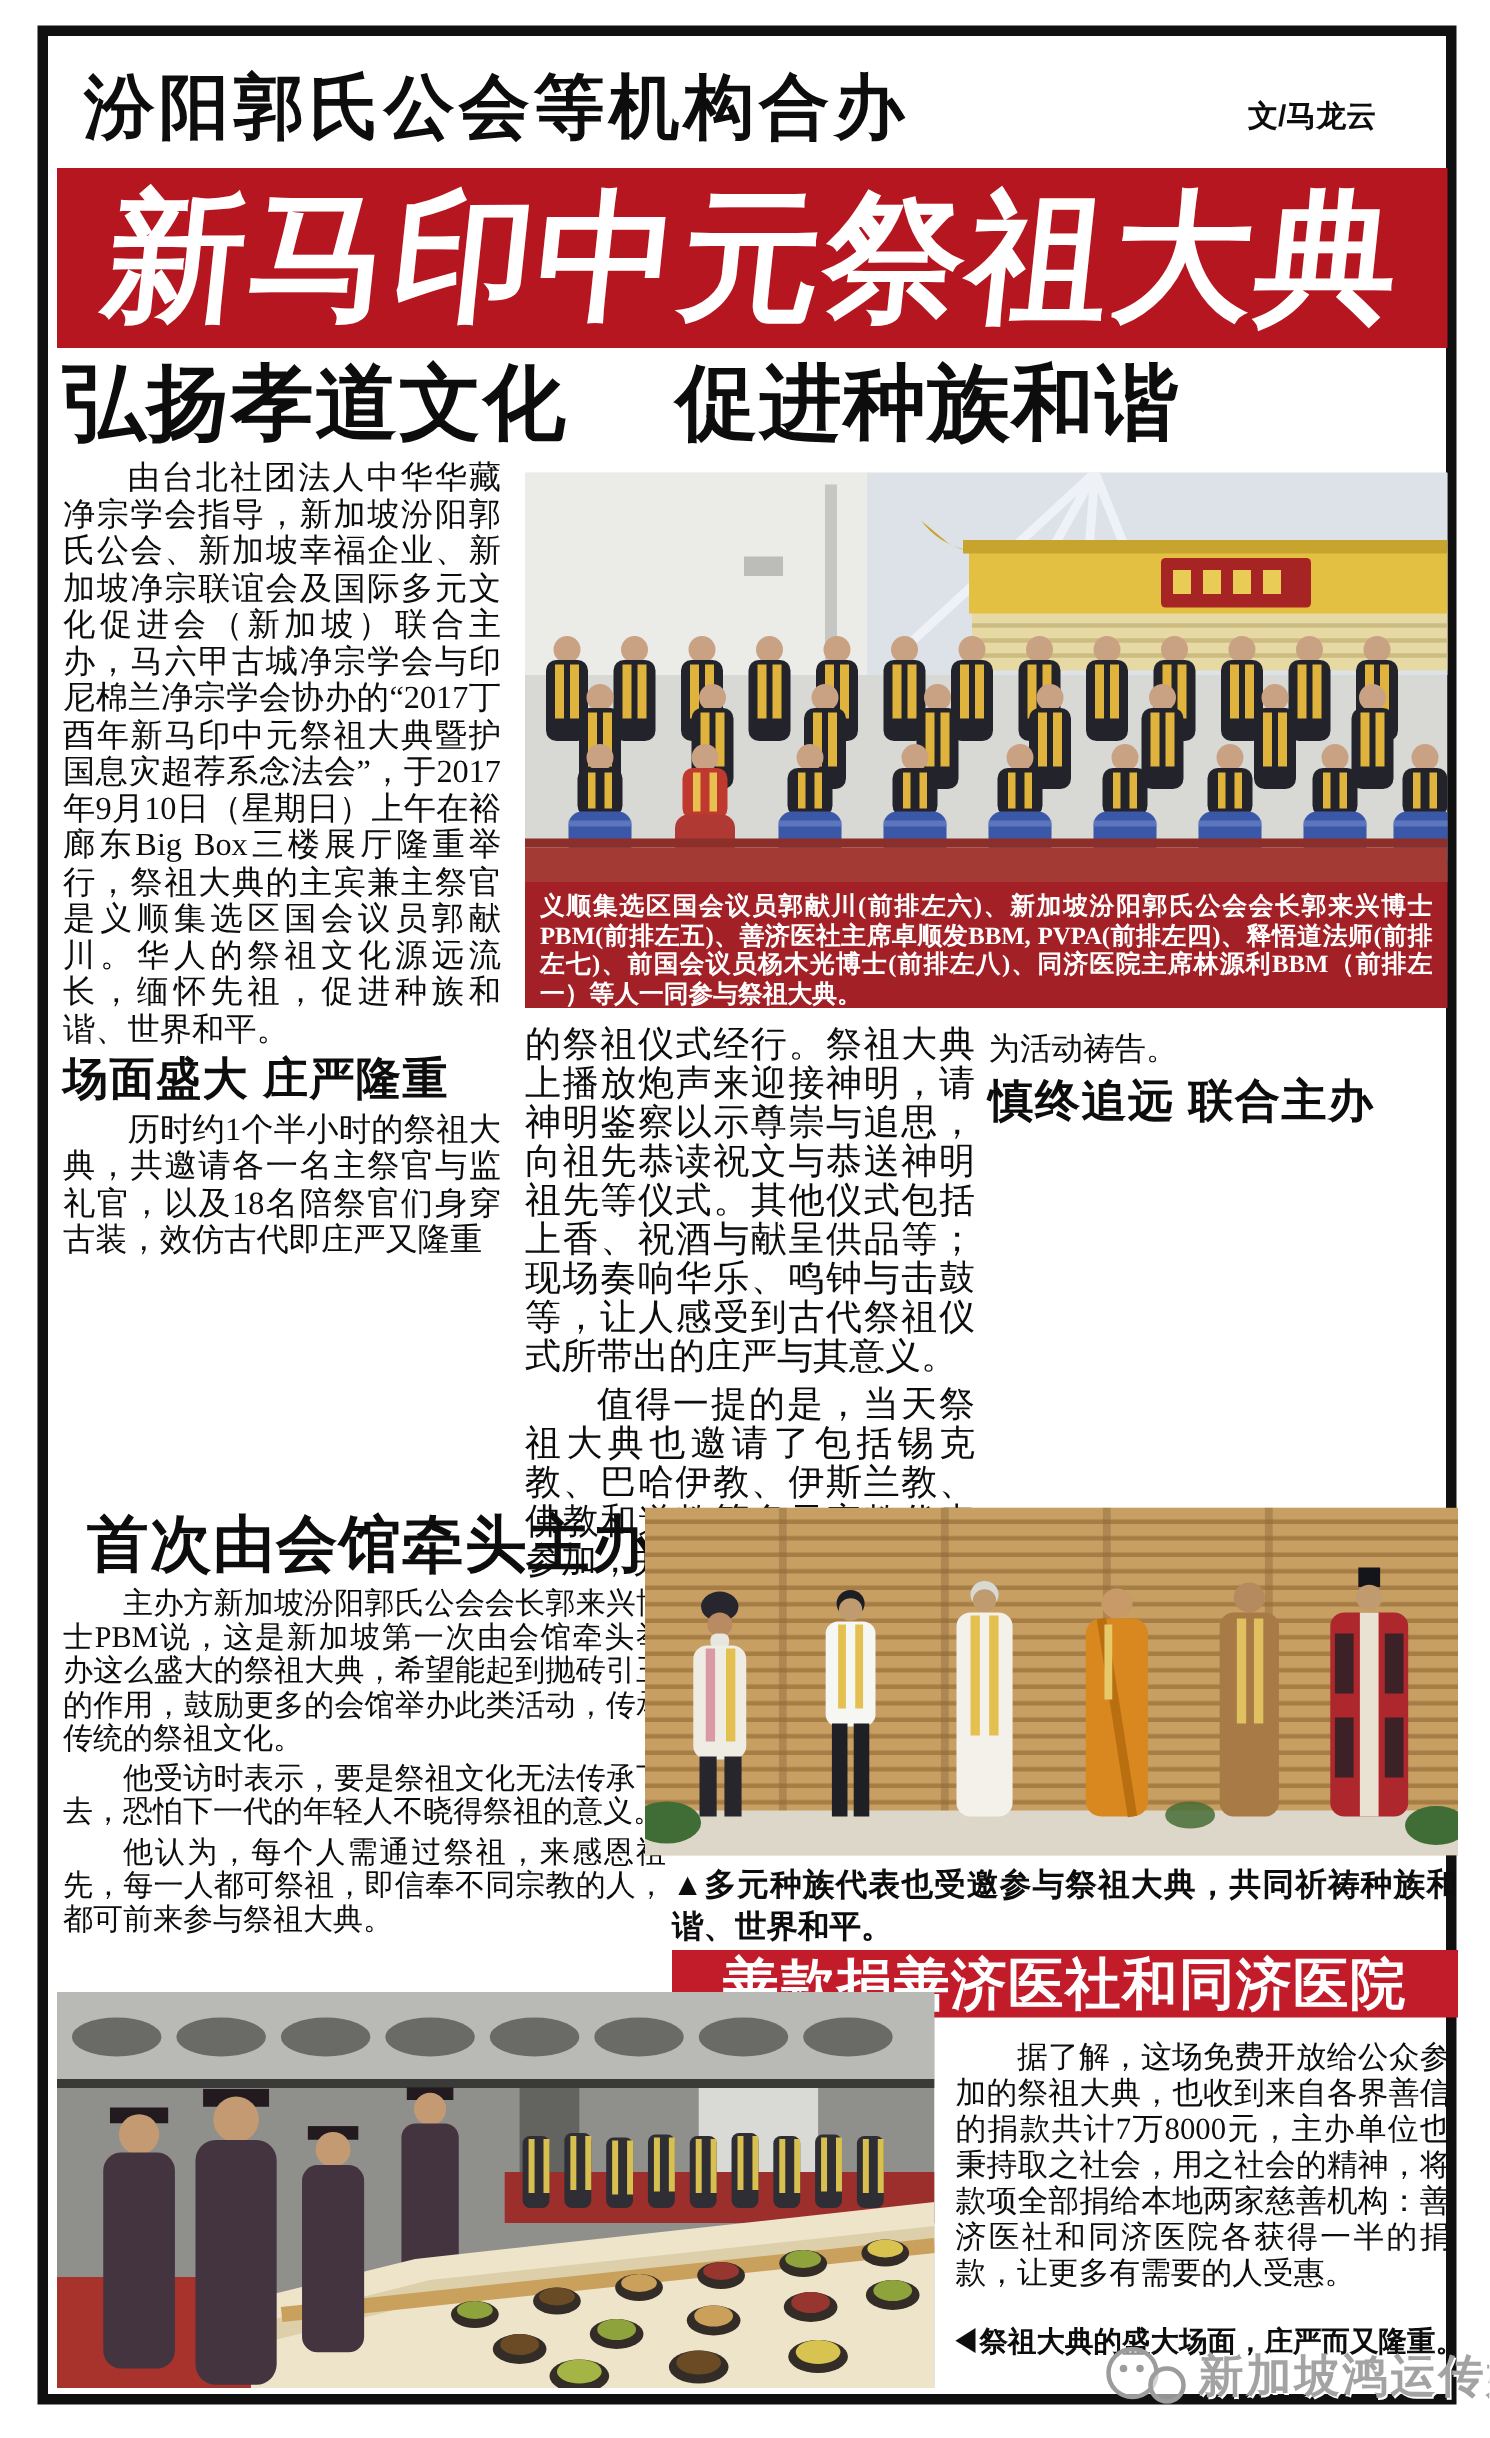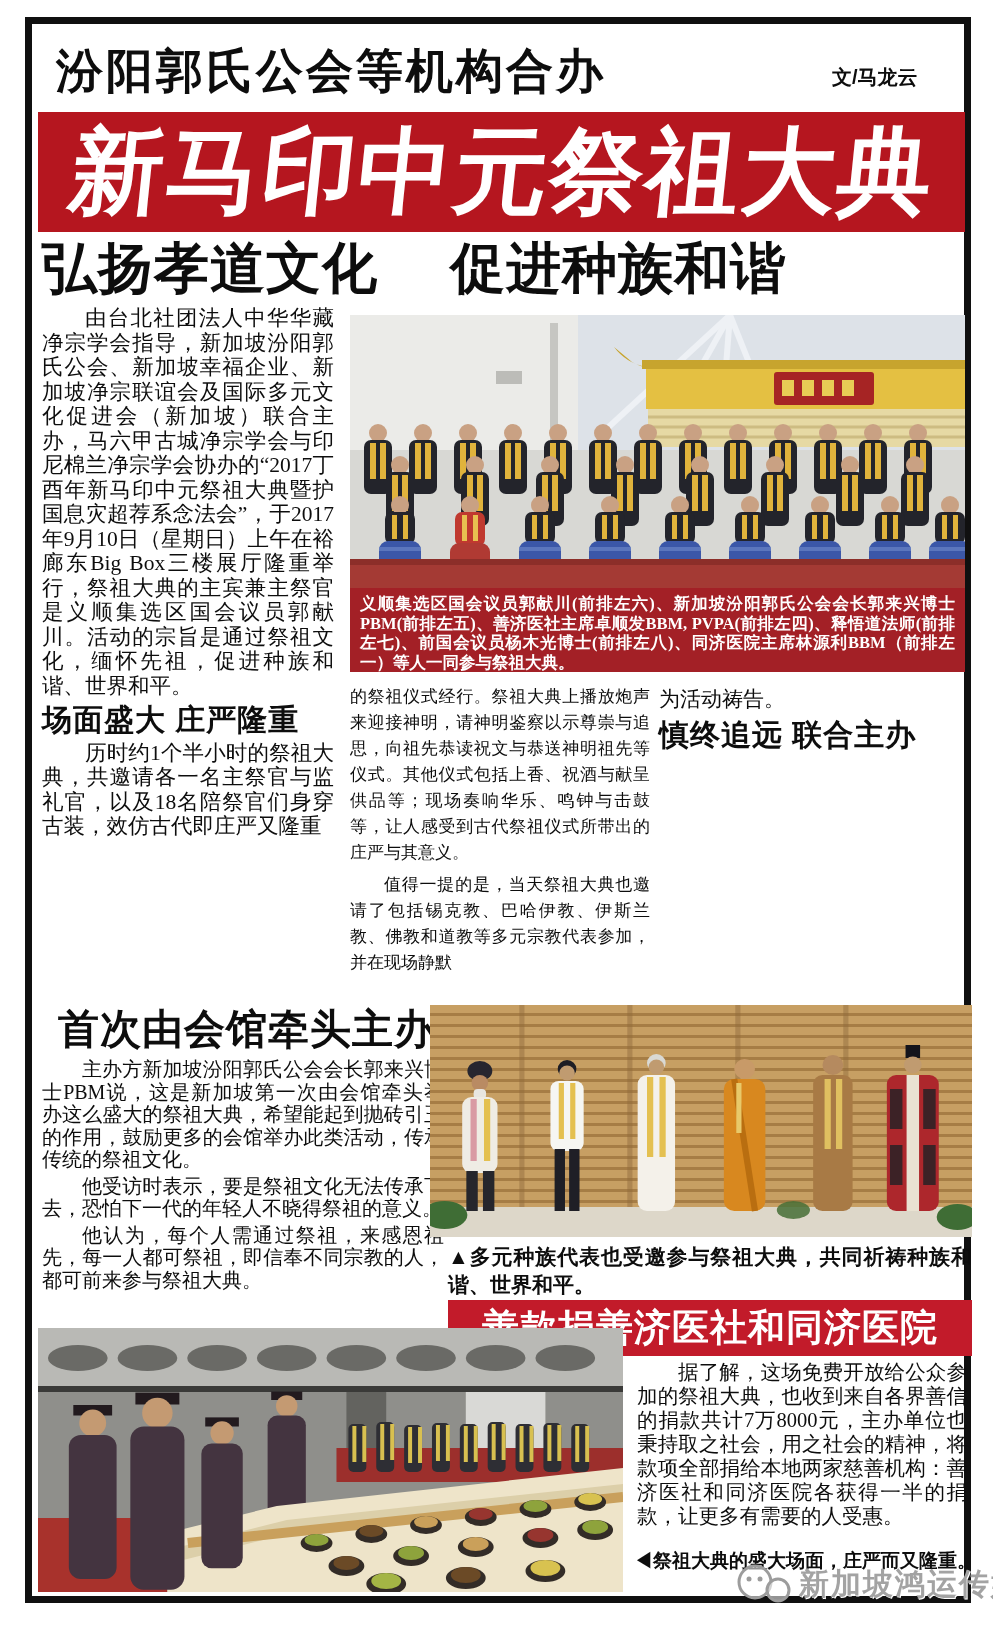--- a/index.html
+++ b/index.html
@@ -14,34 +14,34 @@
   .banner1 span{font-size:94px;font-weight:900;color:#ffffff;transform:skewX(-6deg);
                 letter-spacing:2px;white-space:nowrap;}
   .subhead{position:absolute;left:42px;top:232px;font-size:55px;font-weight:900;
            letter-spacing:1px;white-space:nowrap;}
   .bodytext{font-family:"Liberation Serif",serif;text-align:justify;}
   .bodytext p{margin:0 0 6px 0;}
   .indent{text-indent:2em;}
   .colhead{font-family:"Liberation Sans",sans-serif;font-size:30px;font-weight:900;
            letter-spacing:1px;margin:10px 0 8px 0;white-space:nowrap;}
   .col1{position:absolute;left:42px;top:306px;width:292px;font-size:21.5px;line-height:24.5px;}
-  .col2{position:absolute;left:350px;top:684px;width:300px;font-size:17px;line-height:26px;}
+  .col2{position:absolute;left:350px;top:684px;width:300px;font-size:24px;line-height:26px;}
   .col3{position:absolute;left:659px;top:686px;width:306px;font-size:21px;line-height:26px;}
   .photo{position:absolute;}
   .photo svg{display:block;width:100%;height:100%;}
   .cap1{position:absolute;left:350px;top:588px;width:615px;height:84px;background:#a32026;
         color:#fff;font-weight:700;font-size:16.5px;line-height:19.5px;
         padding:6px 10px;box-sizing:border-box;text-align:justify;overflow:hidden;}
   .sec2h{position:absolute;left:48px;top:1002px;width:388px;text-align:right;
          font-size:41px;font-weight:900;letter-spacing:1px;white-space:nowrap;}
   .sec2{position:absolute;left:42px;top:1058px;width:402px;font-size:20px;line-height:22.5px;}
   .sec2 p{margin:0 0 4px 0;}
   .cap2{position:absolute;left:448px;top:1243px;width:524px;font-size:21px;font-weight:700;
         line-height:28px;text-align:justify;}
-  .banner2{position:absolute;left:448px;top:1300px;width:524px;height:56px;background:#c21b2a;
+  .banner2{position:absolute;left:448px;top:1300px;width:524px;height:45px;background:#c21b2a;
            display:flex;align-items:center;justify-content:center;}
   .banner2 span{color:#fff;font-size:37px;font-weight:900;letter-spacing:1px;white-space:nowrap;}
   .sec3p{position:absolute;left:637px;top:1360px;width:330px;font-size:20.5px;line-height:24px;
          text-align:justify;text-indent:2em;font-family:"Liberation Serif",serif;}
   .cap3{position:absolute;left:628px;top:1548px;width:348px;font-size:19px;font-weight:900;
         white-space:nowrap;text-align:right;}
   .watermark{position:absolute;left:733px;top:1560px;display:flex;align-items:center;gap:4px;z-index:6;}
   .watermark .wm-text{font-size:30px;font-weight:700;color:#a3a3a3;letter-spacing:2px;
         text-shadow:1px 1px 0 #ffffff;white-space:nowrap;}
 </style>
@@ -54,21 +54,21 @@
   <div class="kicker">汾阳郭氏公会等机构合办</div>
   <div class="byline">文/马龙云</div>
 
   <div class="banner1">
     <span>新马印中元祭祖大典</span>
   </div>
 
   <div class="subhead">弘扬孝道文化　 促进种族和谐</div>
 
   <div class="col1 bodytext">
-    <p class="indent">由台北社团法人中华华藏净宗学会指导，新加坡汾阳郭氏公会、新加坡幸福企业、新加坡净宗联谊会及国际多元文化促进会（新加坡）联合主办，马六甲古城净宗学会与印尼棉兰净宗学会协办的“2017丁酉年新马印中元祭祖大典暨护国息灾超荐系念法会”，于2017年9月10日（星期日）上午在裕廊东Big Box三楼展厅隆重举行，祭祖大典的主宾兼主祭官是义顺集选区国会议员郭献川。活动的宗旨是通过祭祖文化，缅怀先祖，促进种族和谐、世界和平。</p>
+    <p class="indent">由台北社团法人中华华藏净宗学会指导，新加坡汾阳郭氏公会、新加坡幸福企业、新加坡净宗联谊会及国际多元文化促进会（新加坡）联合主办，马六甲古城净宗学会与印尼棉兰净宗学会协办的“2017丁酉年新马印中元祭祖大典暨护国息灾超荐系念法会”，于2017年9月10日（星期日）上午在裕廊东Big Box三楼展厅隆重举行，祭祖大典的主宾兼主祭官是义顺集选区国会议员郭献川。华人的祭祖文化源远流长，缅怀先祖，促进种族和谐、世界和平。</p>
     <div class="colhead">场面盛大 庄严隆重</div>
     <p class="indent">历时约1个半小时的祭祖大典，共邀请各一名主祭官与监礼官，以及18名陪祭官们身穿古装，效仿古代即庄严又隆重</p>
   </div>
 
   <div class="photo" style="left:350px;top:315px;width:615px;height:273px;">
     <svg viewBox="0 0 615 273" preserveAspectRatio="none">
       <defs>
         <g id="pA">
           <circle cx="0" cy="0" r="9" fill="#c9a183"></circle>
           <rect x="-14" y="7" width="28" height="54" rx="7" fill="#23242b"></rect>

